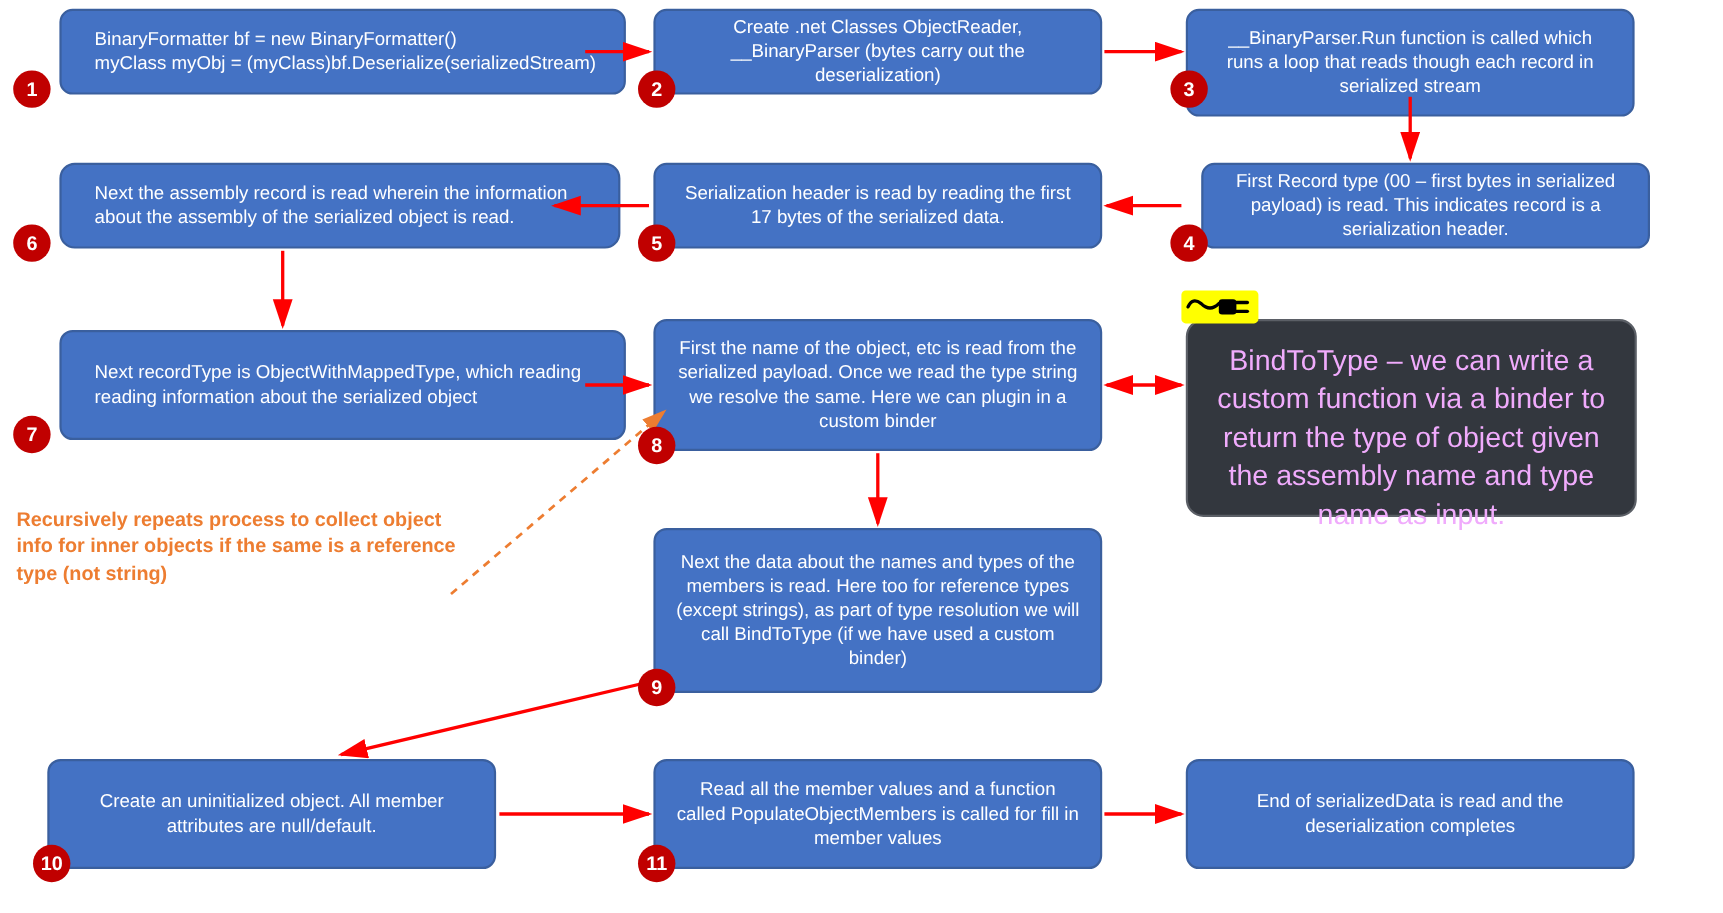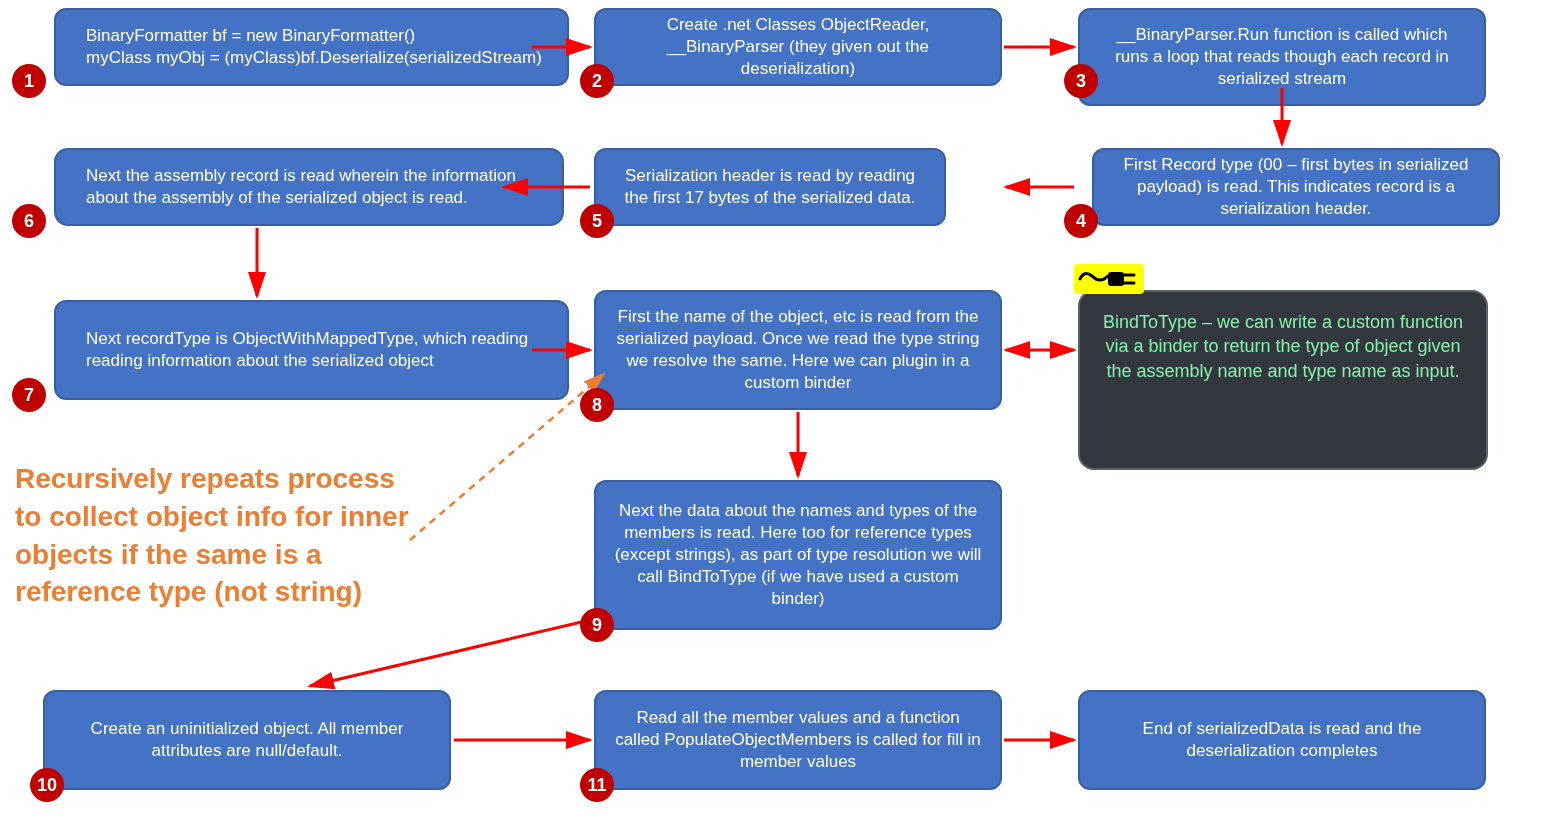--- a/index.html
+++ b/index.html
@@ -43,30 +43,30 @@
     display: flex;
     align-items: center;
     justify-content: center;
     z-index: 5;
   }
   .dark-node {
     position: absolute;
     background: #33373e;
     border: 2px solid #5b5f66;
     border-radius: 16px;
-    color: #86efac;
-    font-size: 18px;
+    color: #f0abfc;
+    font-size: 26px;
     line-height: 1.35;
     text-align: center;
     padding: 18px 22px;
   }
   .annotation {
     position: absolute;
     color: #ed7d31;
-    font-size: 28px;
+    font-size: 18px;
     font-weight: bold;
     line-height: 1.35;
   }
   svg.arrows {
     position: absolute;
     top: 0; left: 0;
     width: 1566px; height: 830px;
     pointer-events: none;
   }
   .plug-badge {
@@ -82,41 +82,41 @@
 <body>
 
 <div class="node left-text" style="left:15px; top:8px; width:515px; height:78px;">
   <span>BinaryFormatter bf = new BinaryFormatter()<br>myClass myObj =  (myClass)bf.Deserialize(serializedStream)</span>
 </div>
 <div class="badge" style="left:12px; top:64px;">
     <span>1</span>
   </div>
 
 <div class="node" style="left:594px; top:8px; width:408px; height:78px;">
-  <span>Create .net Classes ObjectReader, __BinaryParser (they given out the deserialization)</span>
+  <span>Create .net Classes ObjectReader, __BinaryParser (bytes carry out the deserialization)</span>
 </div>
 <div class="badge" style="left:580px; top:64px;">
     <span>2</span>
   </div>
 
 <div class="node" style="left:1078px; top:8px; width:408px; height:98px;">
   <span>__BinaryParser.Run function is called which runs a loop that reads though each record in serialized stream</span>
 </div>
 <div class="badge" style="left:1064px; top:64px;">
     <span>3</span>
   </div>
 
 <div class="node" style="left:1078px; top:148px; width:408px; height:78px;margin-left:14px;">
   <span>First Record type (00 – first bytes in serialized payload) is read. This indicates record is a serialization header.</span>
 </div>
 <div class="badge" style="left:1064px; top:204px;">
     <span>4</span>
   </div>
 
-<div class="node" style="left:594px; top:148px; width:352px; height:78px;">
+<div class="node" style="left:594px; top:148px; width:408px; height:78px;">
   <span>Serialization header is read by reading the first 17 bytes of the serialized data.</span>
 </div>
 <div class="badge" style="left:580px; top:204px;">
     <span>5</span>
   </div>
 
 <div class="node left-text" style="left:15px; top:148px; width:510px; height:78px;border-radius:14px;">
   <span>Next the assembly record is read wherein the information about the assembly of the serialized object is read.</span>
 </div>
 <div class="badge" style="left:12px; top:204px;">

